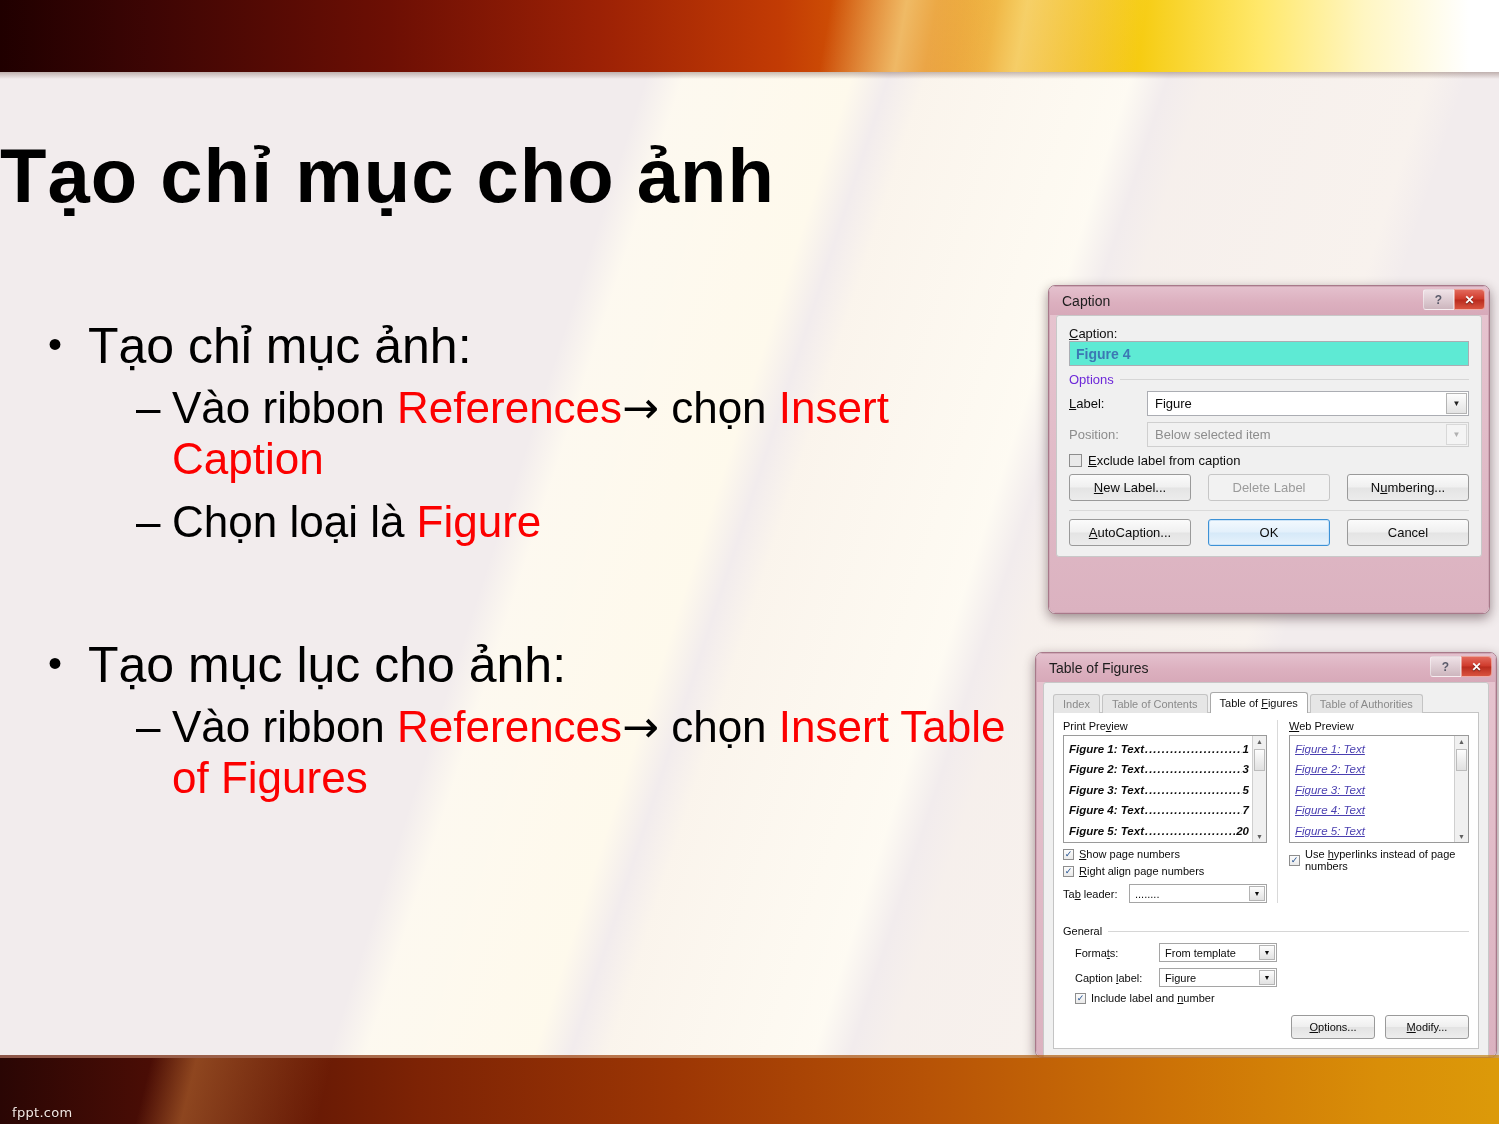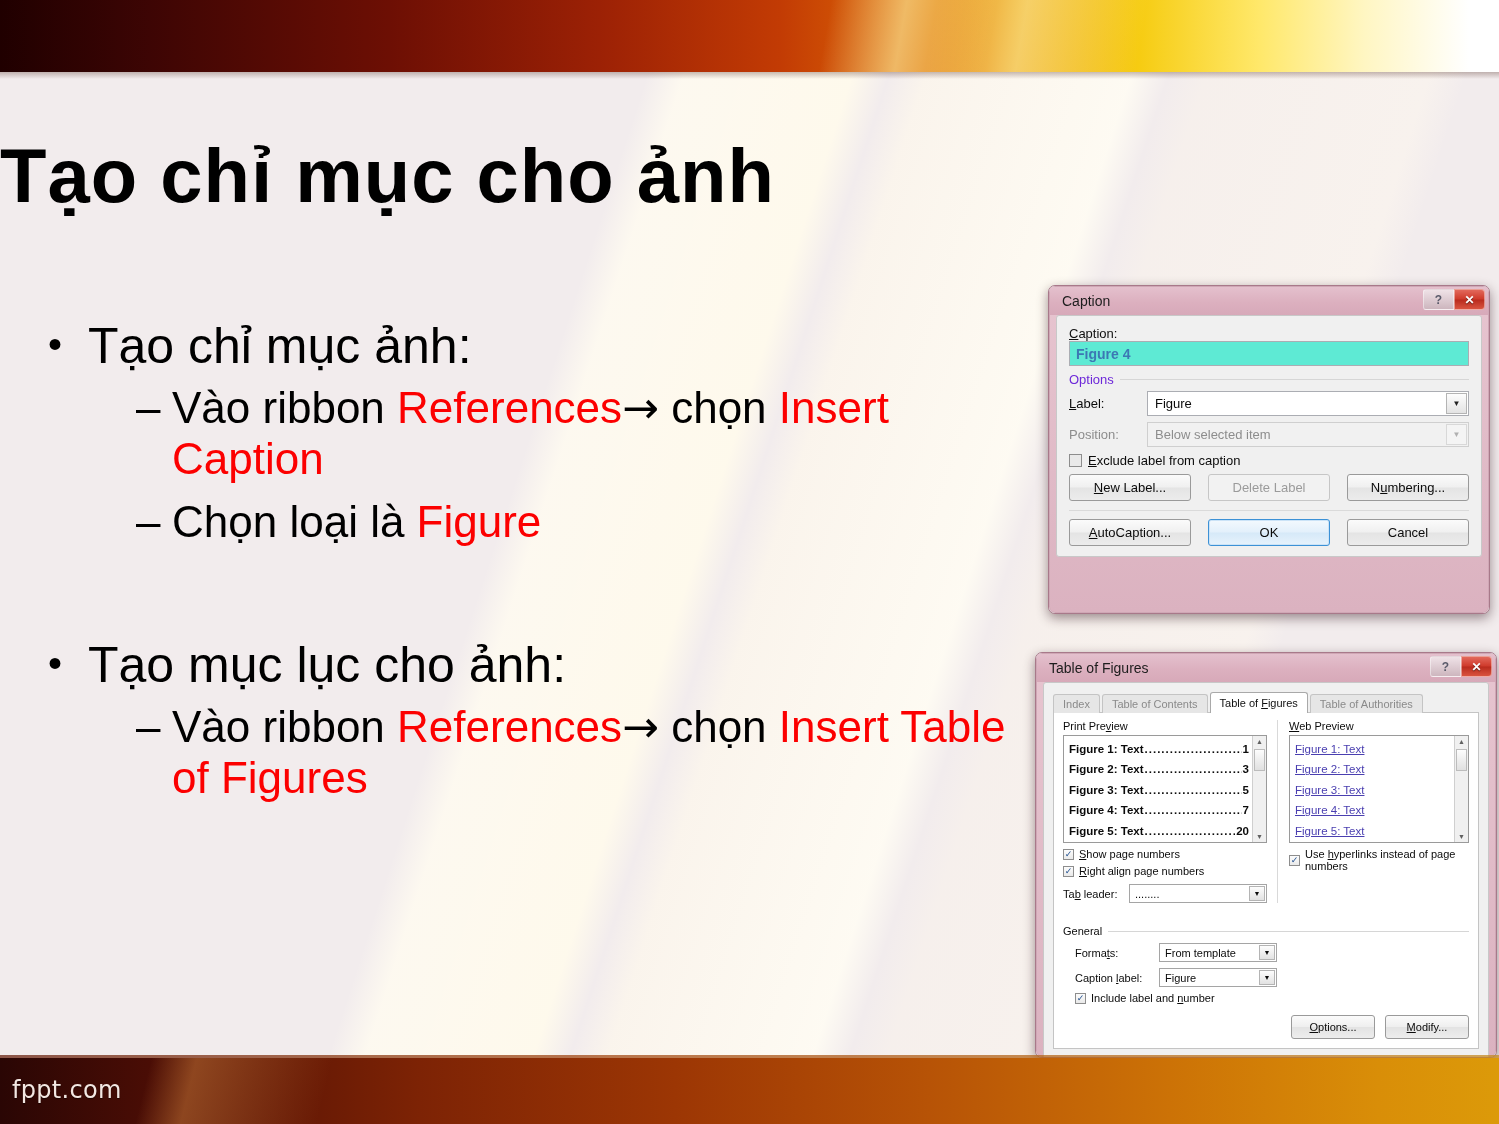--- a/index.html
+++ b/index.html
@@ -91,23 +91,23 @@
         #dc9a09 100%);
   }
   .footer-top-line {
     position: absolute; bottom: 66px; left: 0;
     width: 1499px; height: 3px;
     background: linear-gradient(90deg, #6b2412, #a34a16 40%, #b86c1c 75%, #c58a22);
     opacity: .75;
   }
   .fppt {
     position: absolute;
-    left: 12px; bottom: 20px;
+    left: 12px; bottom: 4px;
     color: #f3e7e2;
-    font-size: 24px;
+    font-size: 13px;
     font-family: "DejaVu Sans", sans-serif;
     letter-spacing: .3px;
     text-shadow: 0 1px 1px rgba(0,0,0,.5);
   }
 
   
   .title {
     position: absolute;
     top: 132px; left: 0; width: 1270px;
     text-align: left;
@@ -338,21 +338,21 @@
   .col-right { width: 212px; padding-left: 11px; }
   .smalltitle { font-size: 11px; margin-bottom: 3px; }
   .preview {
     border: 1px solid #9a9a9a;
     background: #fff;
     height: 108px;
     position: relative;
     overflow: hidden;
     box-sizing: border-box;
   }
-  .preview .inner { padding: 3px 5px; }
+  .preview .inner { padding: 3px 5px; font-style: italic; }
   .pv-line {
     font-size: 11.5px;
     font-weight: bold;
     white-space: nowrap;
     display: flex;
     align-items: baseline;
     line-height: 1.78;
   }
   .pv-line .leader {
     flex: 1 1 auto;

